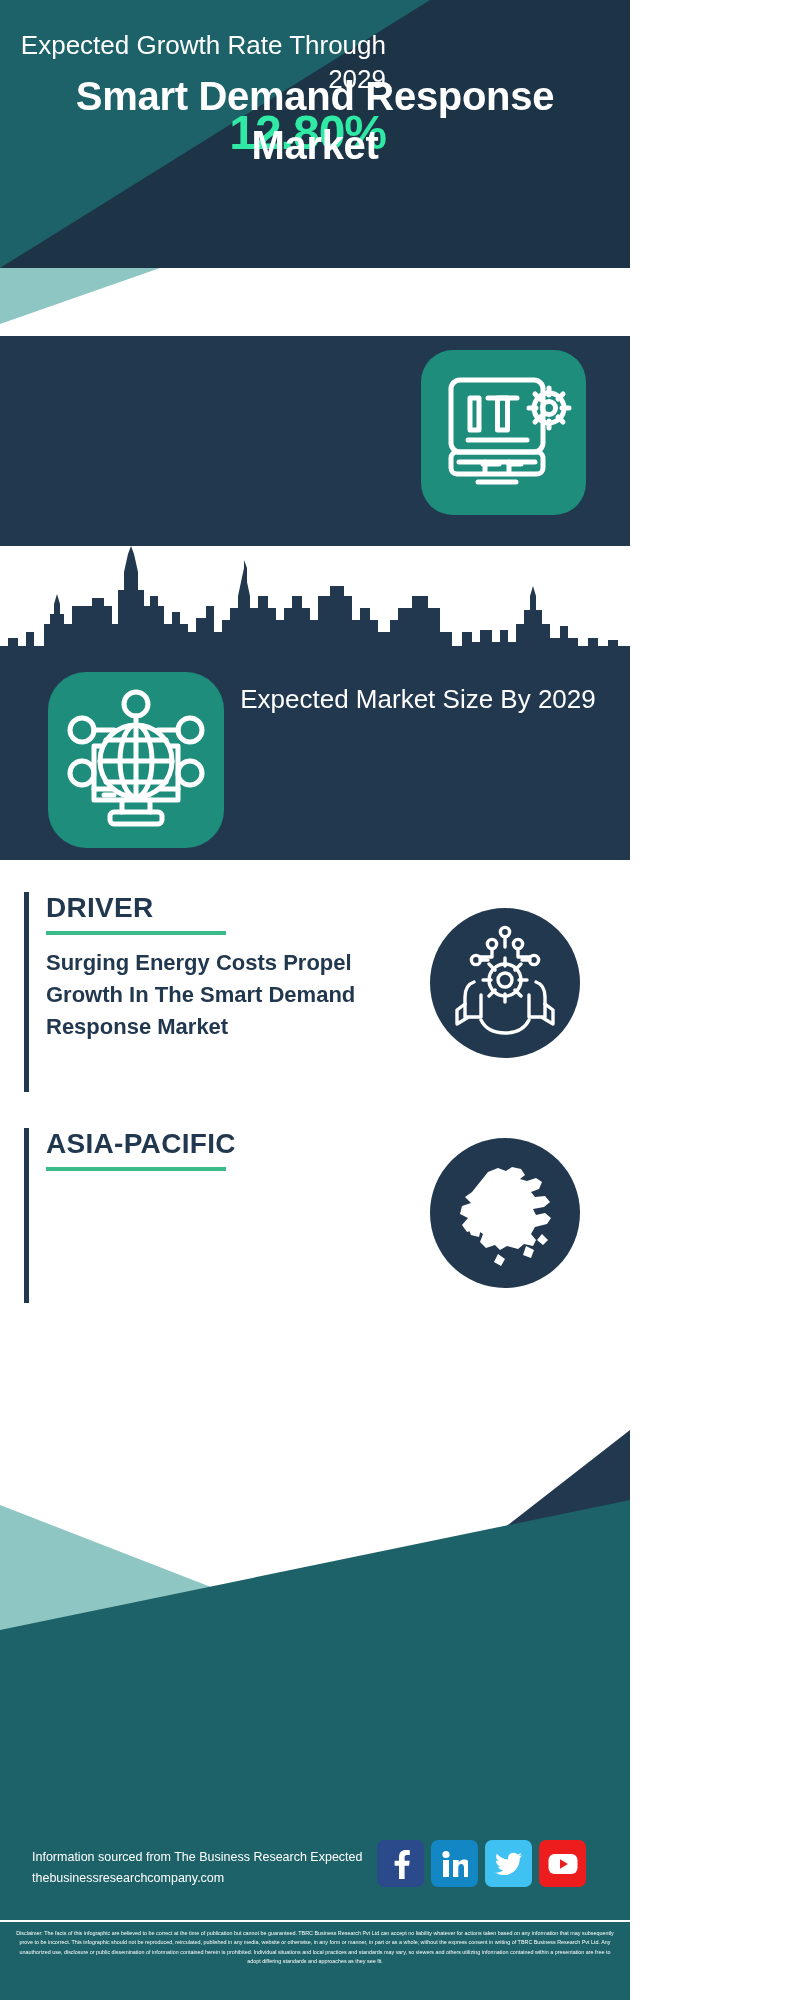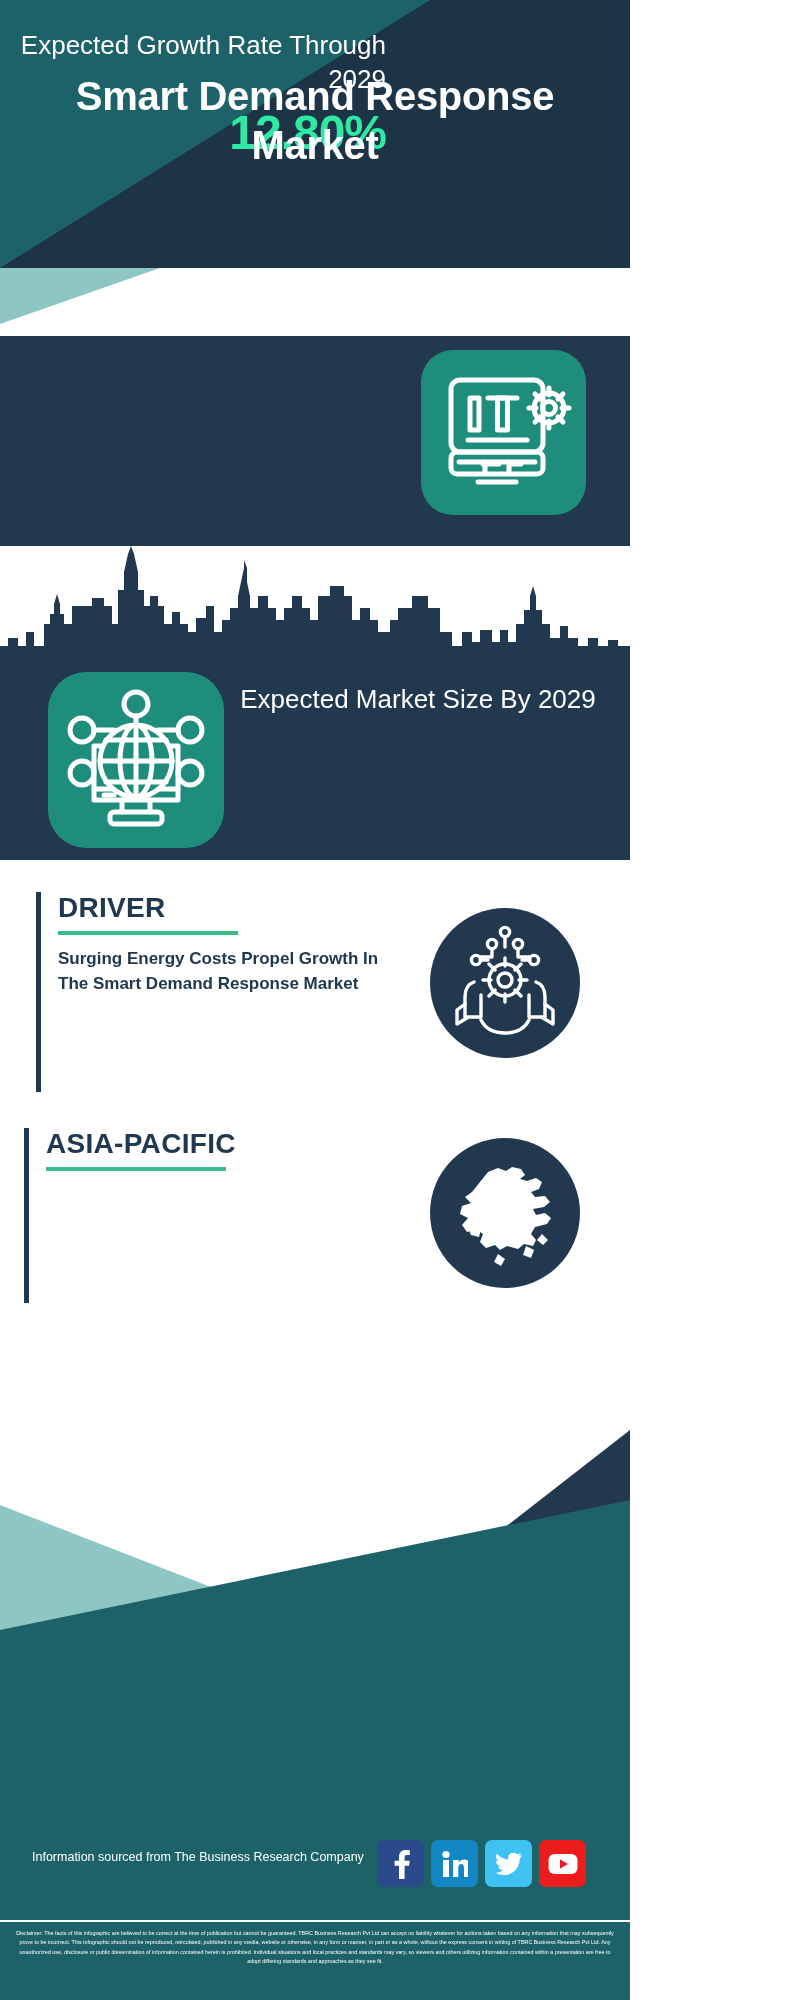--- a/index.html
+++ b/index.html
@@ -162,21 +162,21 @@
     color: #22384e;
     letter-spacing: 0.3px;
   }
   .insight-rule {
     margin-top: 7px;
     width: 180px; height: 4px;
     background: #3bba8a;
   }
   .insight-desc {
     margin-top: 12px;
-    font-size: 17px;
+    font-size: 22px;
     font-weight: bold;
     color: #22384e;
     line-height: 1.46;
   }
   .circle-icon {
     position: absolute;
     border-radius: 50%;
     background: #22384e;
   }
 
@@ -336,21 +336,21 @@
       <path d="M88 53 v72"></path>
     </svg>
   </div>
 
   <div class="market-text">
     <div class="market-label">Expected Market Size By 2029</div>
   </div>
 
   <div class="insights">
 
-    <div class="insight-block" style="left:24px; top:32px; width:400px; height:200px;margin-left:12px;">
+    <div class="insight-block" style="left:24px; top:32px; width:400px; height:200px;">
       <div class="insight-bar" style="height:200px;"></div>
       <div class="insight-body">
         <div class="insight-head">DRIVER</div>
         <div class="insight-rule"></div>
         <div class="insight-desc">Surging Energy Costs Propel Growth In The Smart Demand Response Market</div>
       </div>
     </div>
 
     <div class="circle-icon" style="left:430px; top:48px; width:150px; height:150px;">
       <svg width="150" height="150" viewBox="0 0 150 150" fill="none" stroke="#ffffff" stroke-width="3.4" stroke-linecap="round" stroke-linejoin="round">
@@ -400,21 +400,22 @@
     </div>
   </div>
 
   <div class="footer-zone">
     <div class="f-dark"></div>
     <div class="f-lightteal"></div>
     <div class="f-teal"></div>
   </div>
 
   <div class="footer-credit">
-    <div>Information sourced from The Business Research Company</div>
+    <div>Information sourced from The Business Research Expected</div>
+    <div>thebusinessresearchcompany.com</div>
   </div>
 
   <div class="social-row">
     <div class="social s-fb">
       <svg width="27" height="30" viewBox="0 0 27 30">
         <path fill="#ffffff" d="M17.6 30V16.8h4.4l.7-5.1h-5.1V8.4c0-1.5.4-2.5 2.5-2.5h2.7V1.3
           C22.3 1.2 20.7 1 18.8 1c-4 0-6.8 2.5-6.8 7v3.7H7.6v5.1H12V30h5.6z"></path>
       </svg>
     </div>
     <div class="social s-li">

